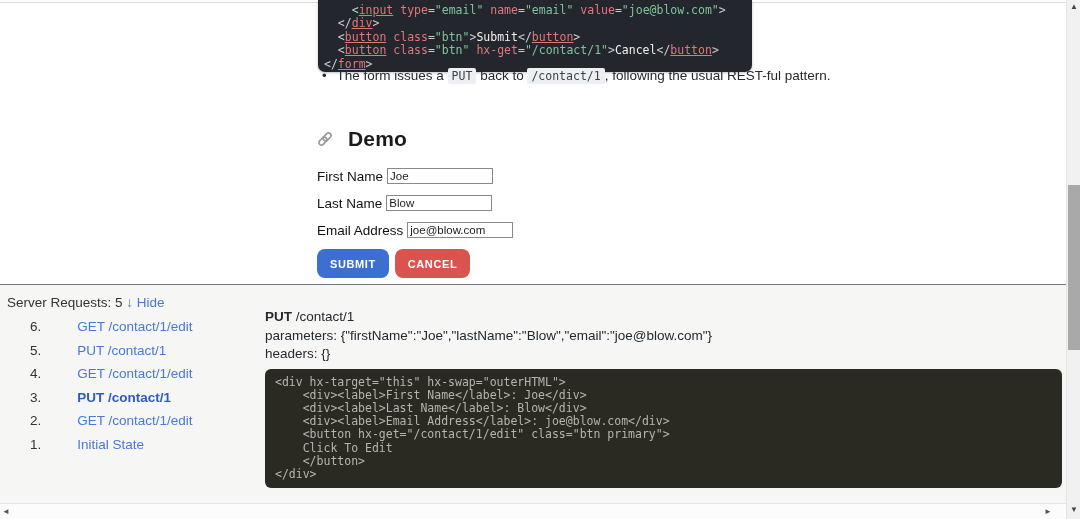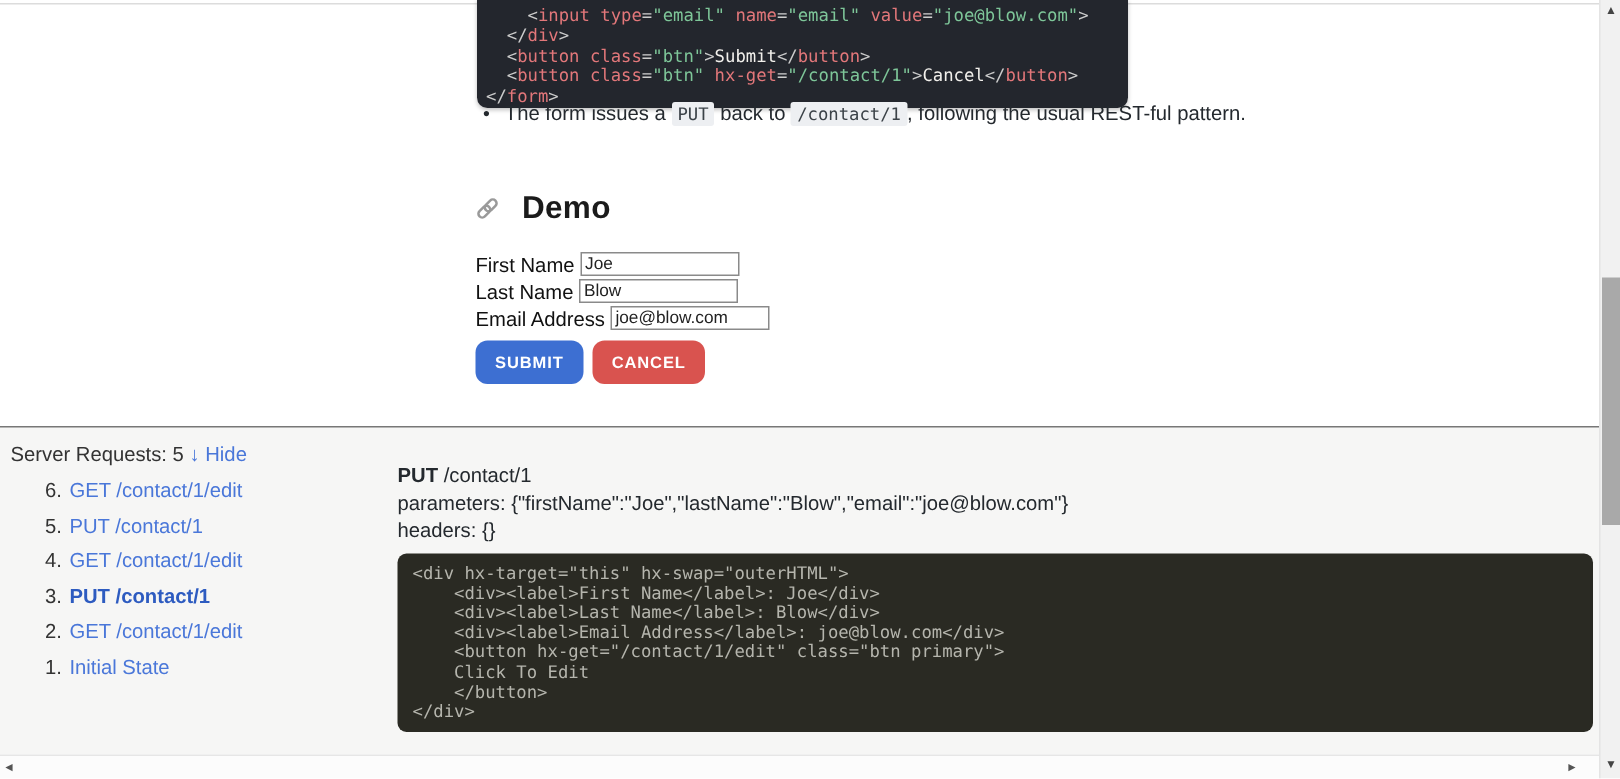--- a/index.html
+++ b/index.html
@@ -9,57 +9,57 @@
 
   
   .top-rule { position:absolute; left:0; top:2px; width:1066px; height:1px; background:#dcdcdc; z-index:1; }
 
   
   .code-top { position:absolute; left:318px; top:0; width:434px; height:72px;
               background:#23262d; border-radius:0 0 7px 7px; z-index:2;
               padding:4px 6px 0 6px; box-shadow:0 1px 3px rgba(0,0,0,.25);
               font-family:"DejaVu Sans Mono", monospace; font-size:11.5px; line-height:13.4px;
               white-space:pre; overflow:hidden; }
-  .tk-pu { color:#cccccc; } .tk-tg { color:#e2777a; } .tk-an { color:#e2777a; }
+  .tk-pu { color:#cccccc; } .tk-tg { color:#e2777a;text-decoration:underline; } .tk-an { color:#e2777a; }
   .tk-av { color:#7ec699; } .tk-tx { color:#f2f0ec; }
 
   
   .bullet-row { position:absolute; left:322px; top:68px; width:520px; font-size:13.5px; color:#24292e; z-index:2;}
   .bullet-dot { display:inline-block; margin-right:10px; font-size:13px; }
   .inline-code { font-family:"DejaVu Sans Mono", monospace; font-size:11.5px; background:#edeff2;
                  color:#3b4248; padding:1px 4px; border-radius:2px; }
 
   
   .demo-head { position:absolute; left:316px; top:127px; display:flex; align-items:center; gap:14px; }
   .demo-head h2 { font-size:21px; font-weight:700; color:#1b1b1b; letter-spacing:.2px; }
   .link-ico { width:18px; height:18px; }
 
   
   .demo-form { position:absolute; left:317px; top:168px; }
-  .f-row { display:flex; align-items:center; gap:4px; margin-bottom:2px; }
+  .f-row { display:flex; align-items:center; gap:4px; margin-bottom:11px; }
   .f-row label { font-size:13.5px; color:#111; white-space:nowrap; }
   .f-row input { width:106px; height:16px; border:1px solid #8a8a8a; font-size:11.5px;
                  padding:0 2px; font-family:"Liberation Sans", sans-serif; color:#222; background:#fff; }
   .btn-row { margin-top:7px; display:flex; gap:6px; }
   .btn { border:none; color:#fff; font-weight:700; font-size:11px; letter-spacing:.6px;
          border-radius:8px; height:29px; padding:0 13px; cursor:pointer;
          font-family:"Liberation Sans", sans-serif; }
   .btn-submit { background:#3d6fd2; }
   .btn-cancel { background:#d9534f; }
 
   
   .panel { position:absolute; left:0; top:284px; width:1066px; height:219px;
            background:#f6f6f5; border-top:1px solid #777; z-index:2; }
   .req-col { position:absolute; left:7px; top:10px; font-size:13.5px; color:#333; }
   .req-title { color:#333;margin-top:24px; }
   .req-toggle { color:#4a77d9; text-decoration:none; cursor:pointer; }
   .req-list { margin-top:9px; margin-left:23px; }
   .req-item { margin-bottom:8.5px; white-space:nowrap; }
   .req-num { color:#333; margin-right:5px; }
-  .req-link { color:#4a77d9; text-decoration:none; cursor:pointer; }
+  .req-link { color:#4a77d9; text-decoration:none; cursor:pointer;margin-left:31px; }
   .req-item.active .req-link { color:#2d5bc0; font-weight:700; }
 
   .detail { position:absolute; left:265px; top:23px; font-size:13.5px; color:#24292e; line-height:18.5px; }
   .detail .bold { font-weight:700; }
   .resp-pre { margin-top:5px; width:797px; height:119px; background:#2a2a23; color:#b5b5ad;
               border-radius:6px; padding:7px 10px; font-family:"DejaVu Sans Mono", monospace;
               font-size:11.5px; line-height:13.2px; white-space:pre; overflow:hidden; }
 
   
   .hstrip { position:absolute; left:0; top:503px; width:1066px; height:16px; background:#fcfcfc;

